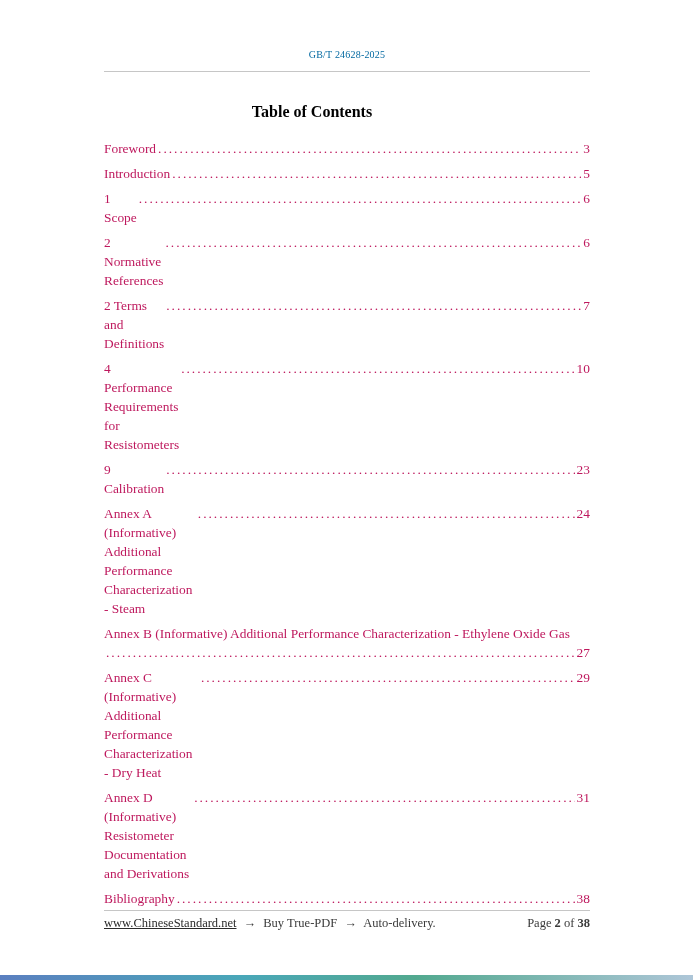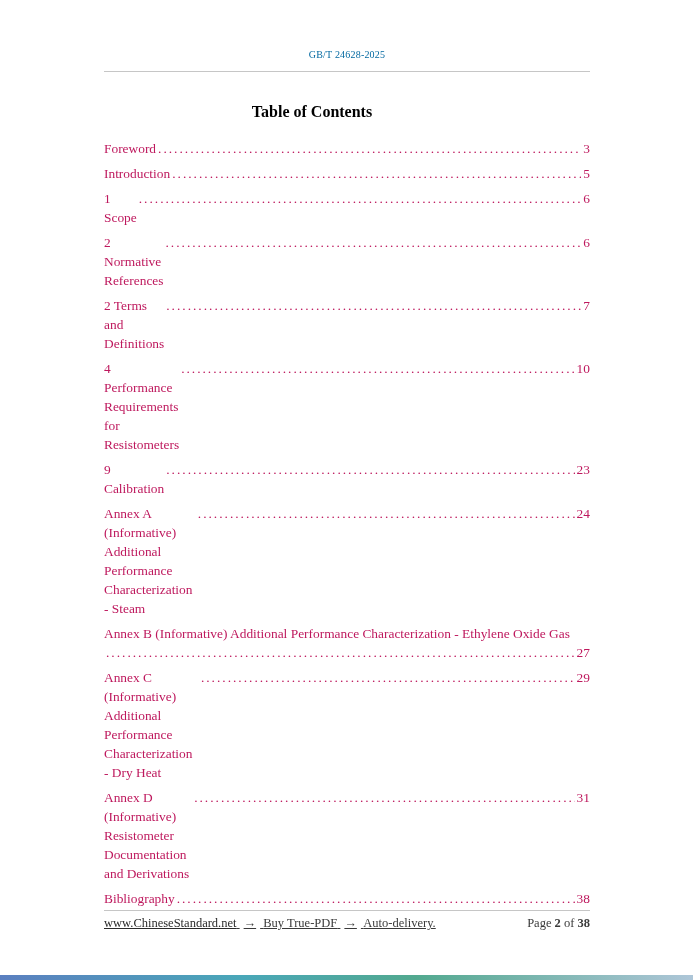--- a/index.html
+++ b/index.html
@@ -80,21 +80,21 @@
     position: absolute;
     top: 916px;
     left: 104px;
     width: 486px;
     display: flex;
     justify-content: space-between;
     align-items: baseline;
     font-size: 12.5px;
     color: #3a3a3a;
   }
-  .footer-left { white-space: nowrap; text-decoration: underline; }
+  .footer-left { white-space: nowrap; }
   .footer-link {
     color: #2a2a2a;
     text-decoration: underline;
     cursor: pointer;
   }
   .footer-sep { margin: 0 4px; }
   .footer-right { white-space: nowrap; color: #3a3a3a; }
   .footer-right .num { font-weight: bold; }
   .bottom-bar {
     position: absolute;

